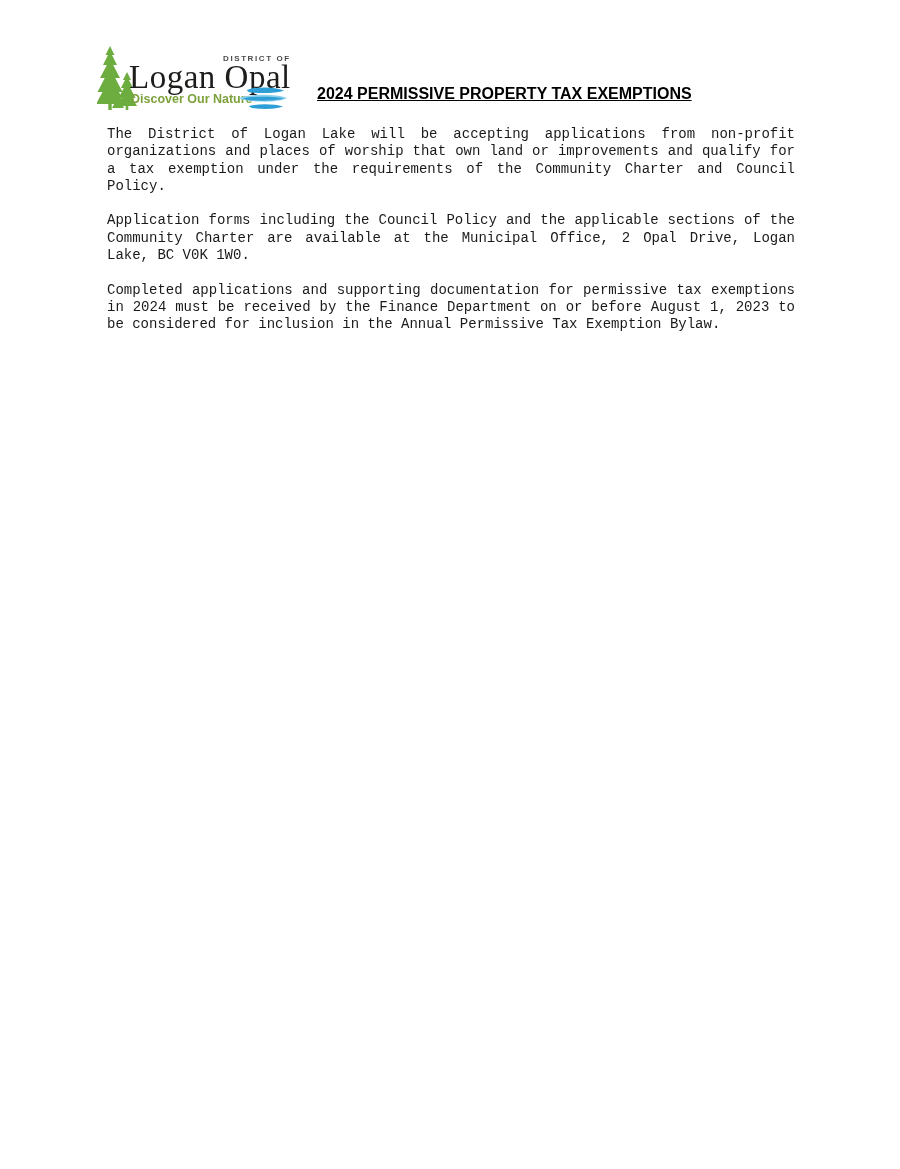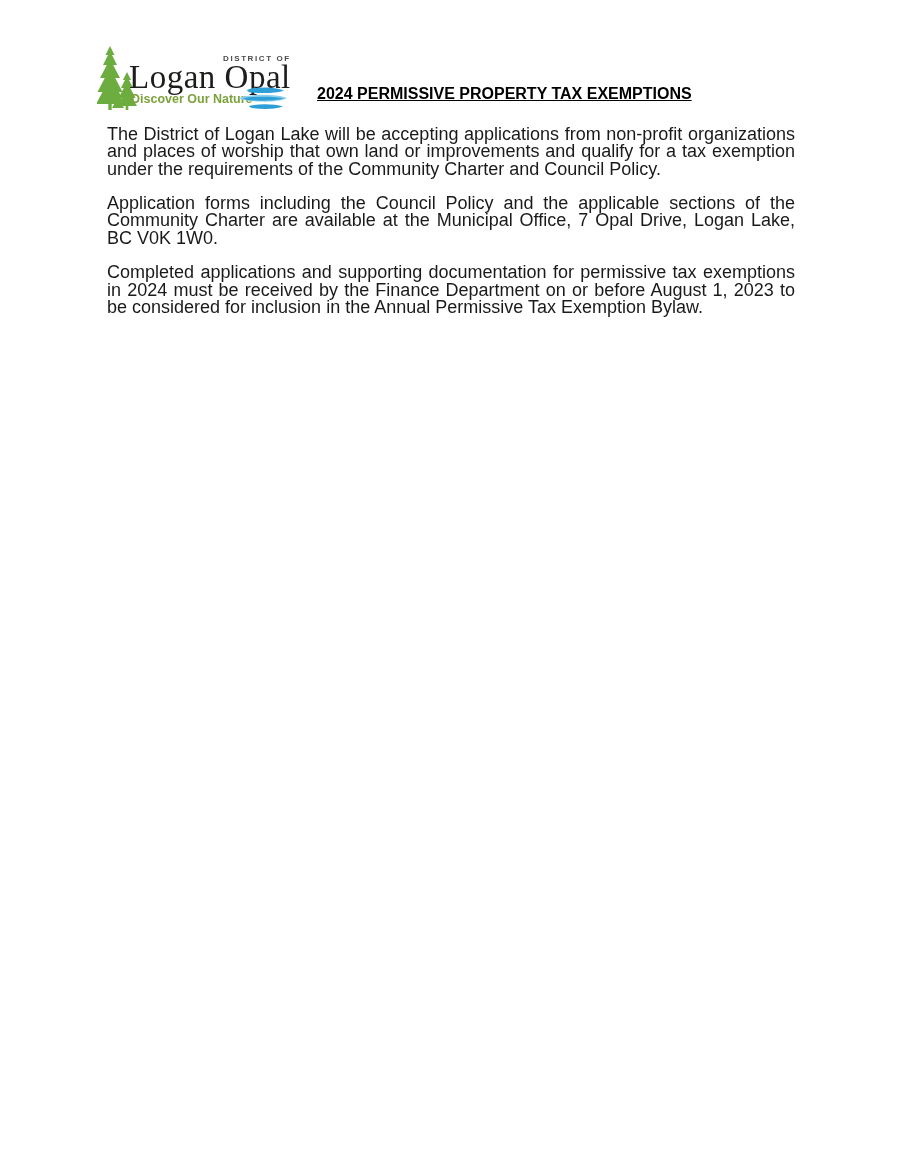--- a/index.html
+++ b/index.html
@@ -81,24 +81,25 @@
   }
   
   .content {
     position: absolute;
     left: 107px;
     top: 126px;
     width: 688px;
   }
   .content p {
     margin: 0 0 17.3px 0;
-    font-size: 18px;
+    font-size: 14px;
     line-height: 17.3px;
     text-align: justify;
     color: #1a1a1a;
+    font-family: Liberation Mono, monospace;
   }
 </style>
 </head>
 <body>
 
 <div class="page">
 
   <div>
 
     <div class="logo">
@@ -137,17 +138,17 @@
         <path d="M6,11.5 C16,9 38,9 47,11.5 C40,13.5 26,14 16,13.5 C11,13.2 8,12.6 6,11.5 Z" fill="#2e9fd6"></path>
         <path d="M12,19 C22,16.5 38,17 46,19.5 C38,22.5 22,22.5 15,21 C13,20.5 12,19.8 12,19 Z" fill="#2e9fd6"></path>
       </svg>
     </div>
 
     <h1 class="doc-title">2024 PERMISSIVE PROPERTY TAX EXEMPTIONS</h1>
   </div>
 
   <div class="content">
     <p>The District of Logan Lake will be accepting applications from non-profit organizations and places of worship that own land or improvements and qualify for a tax exemption under the requirements of the Community Charter and Council Policy.</p>
-    <p>Application forms including the Council Policy and the applicable sections of the Community Charter are available at the Municipal Office, 7 Opal Drive, Logan Lake, BC V0K 1W0.</p>
+    <p>Application forms including the Council Policy and the applicable sections of the Community Charter are available at the Municipal Office, 2 Opal Drive, Logan Lake, BC V0K 1W0.</p>
     <p>Completed applications and supporting documentation for permissive tax exemptions in 2024 must be received by the Finance Department on or before August 1, 2023 to be considered for inclusion in the Annual Permissive Tax Exemption Bylaw.</p>
   </div>
 
 </div>
 
 </body></html>

